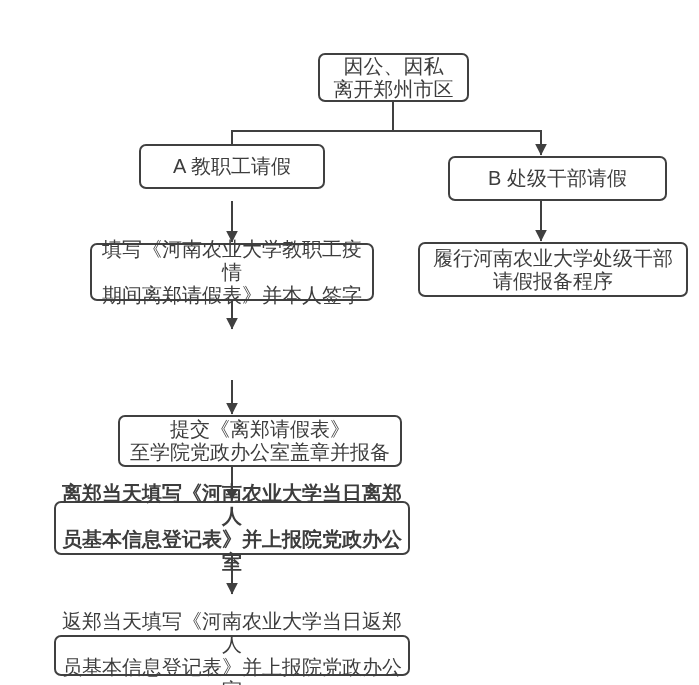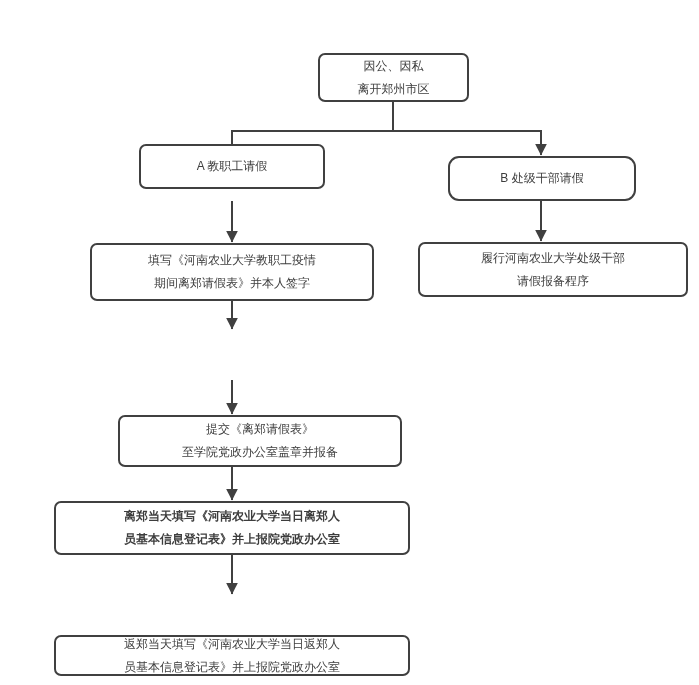--- a/index.html
+++ b/index.html
@@ -26,29 +26,29 @@
     pointer-events: none;
   }
   .node {
     position: absolute;
     display: flex; align-items: center; justify-content: center;
     text-align: center;
     border: 2px solid var(--line);
     border-radius: 7px;
     background: var(--background);
     color: var(--text);
-    font-size: 12px;
+    font-size: 20px;
     line-height: 23px;
     white-space: pre-line;
     padding: 2px 6px;
   }
   
   #node-start    { left: 318px; top:  53px; width: 151px; height: 49px; }
   #node-branch-a { left: 139px; top: 144px; width: 186px; height: 45px; }
-  #node-branch-b { left: 448px; top: 156px; width: 188px; height: 45px; border-radius: 11px; }
+  #node-branch-b { left: 448px; top: 156px; width: 219px; height: 45px; }
   #node-a-step-1 { left:  90px; top: 243px; width: 284px; height: 58px; }
   #node-b-step-1 { left: 418px; top: 242px; width: 270px; height: 55px; }
   #node-a-step-2 { left:  91px; top: 330px; width: 282px; height: 50px; }
   #node-a-step-3 { left:  90px; top: 415px; width: 284px; height: 52px; margin-left: 28px; }
   #node-a-step-4 { left:  54px; top: 501px; width: 356px; height: 54px; font-weight: bold; }
   #node-a-step-5 { left:  54px; top: 595px; width: 356px; height: 41px; margin-top: 40px; }
   .connectors path {
     stroke: var(--line);
     stroke-width: 2;
     fill: none;

